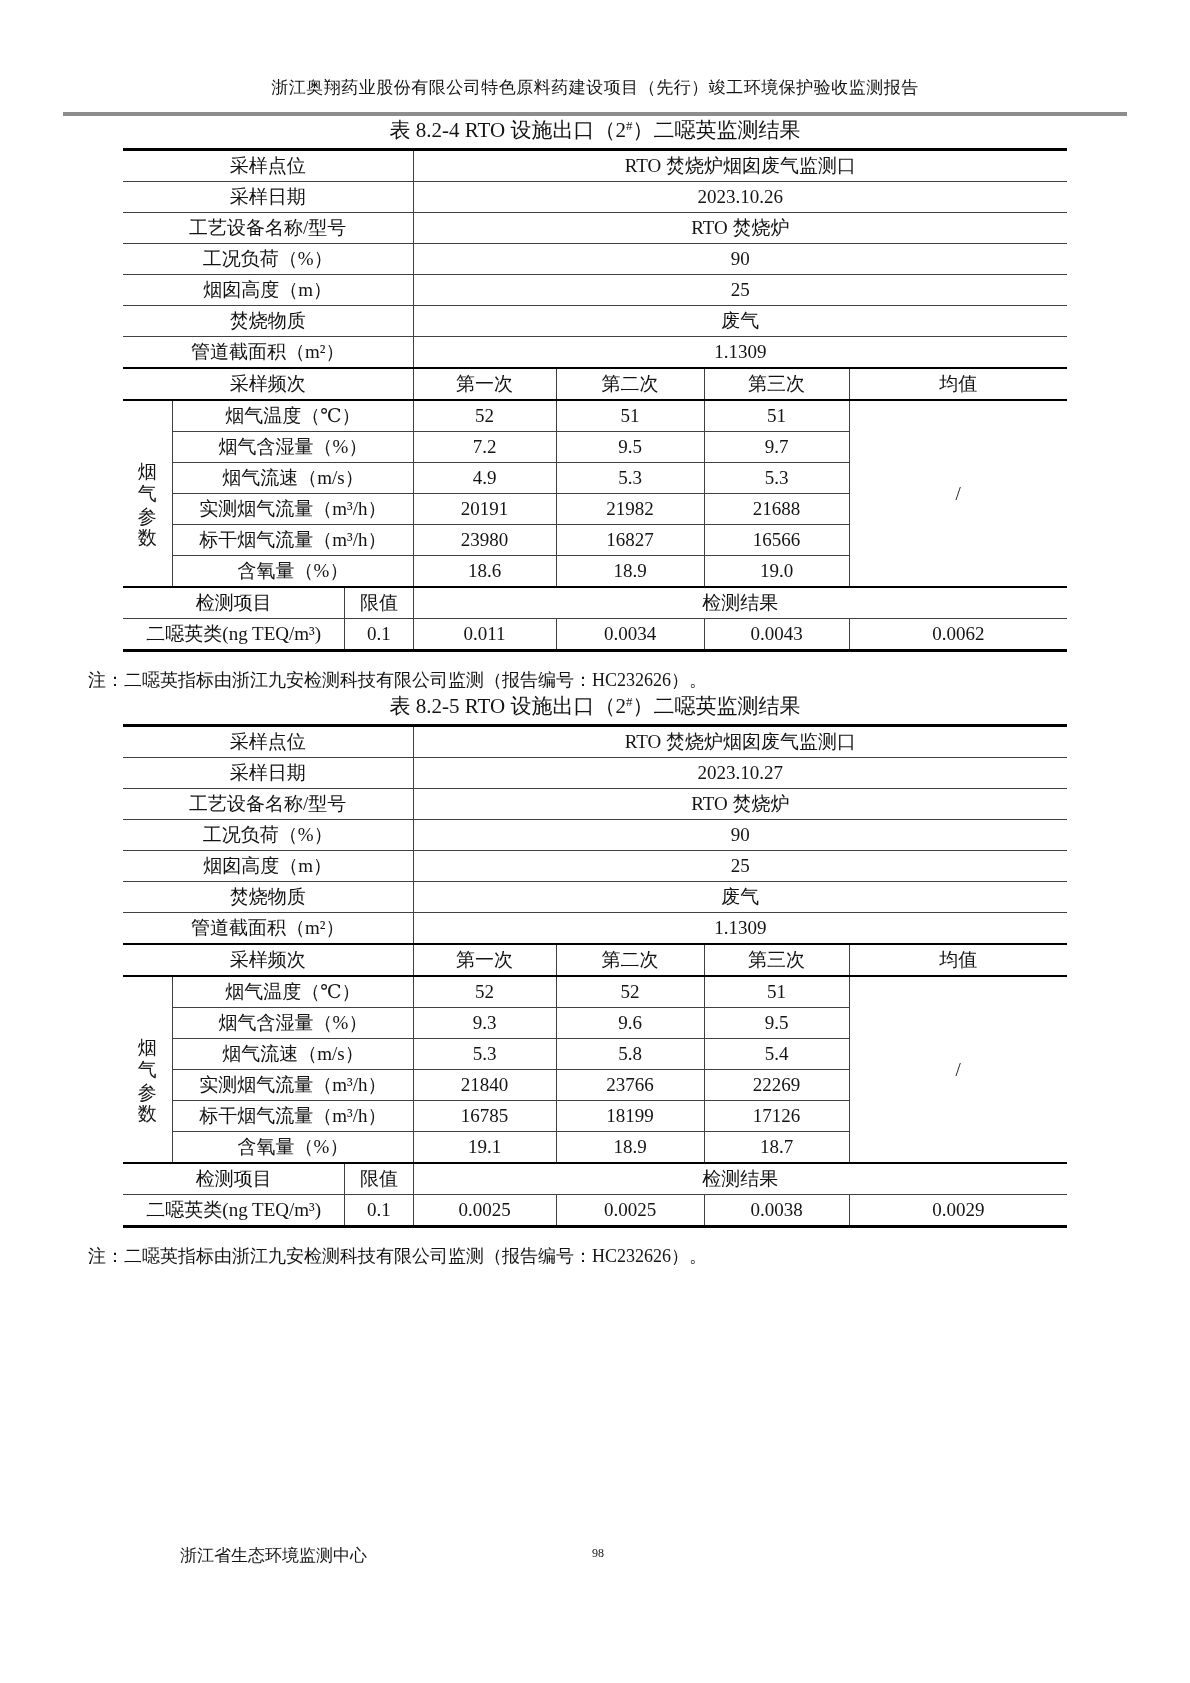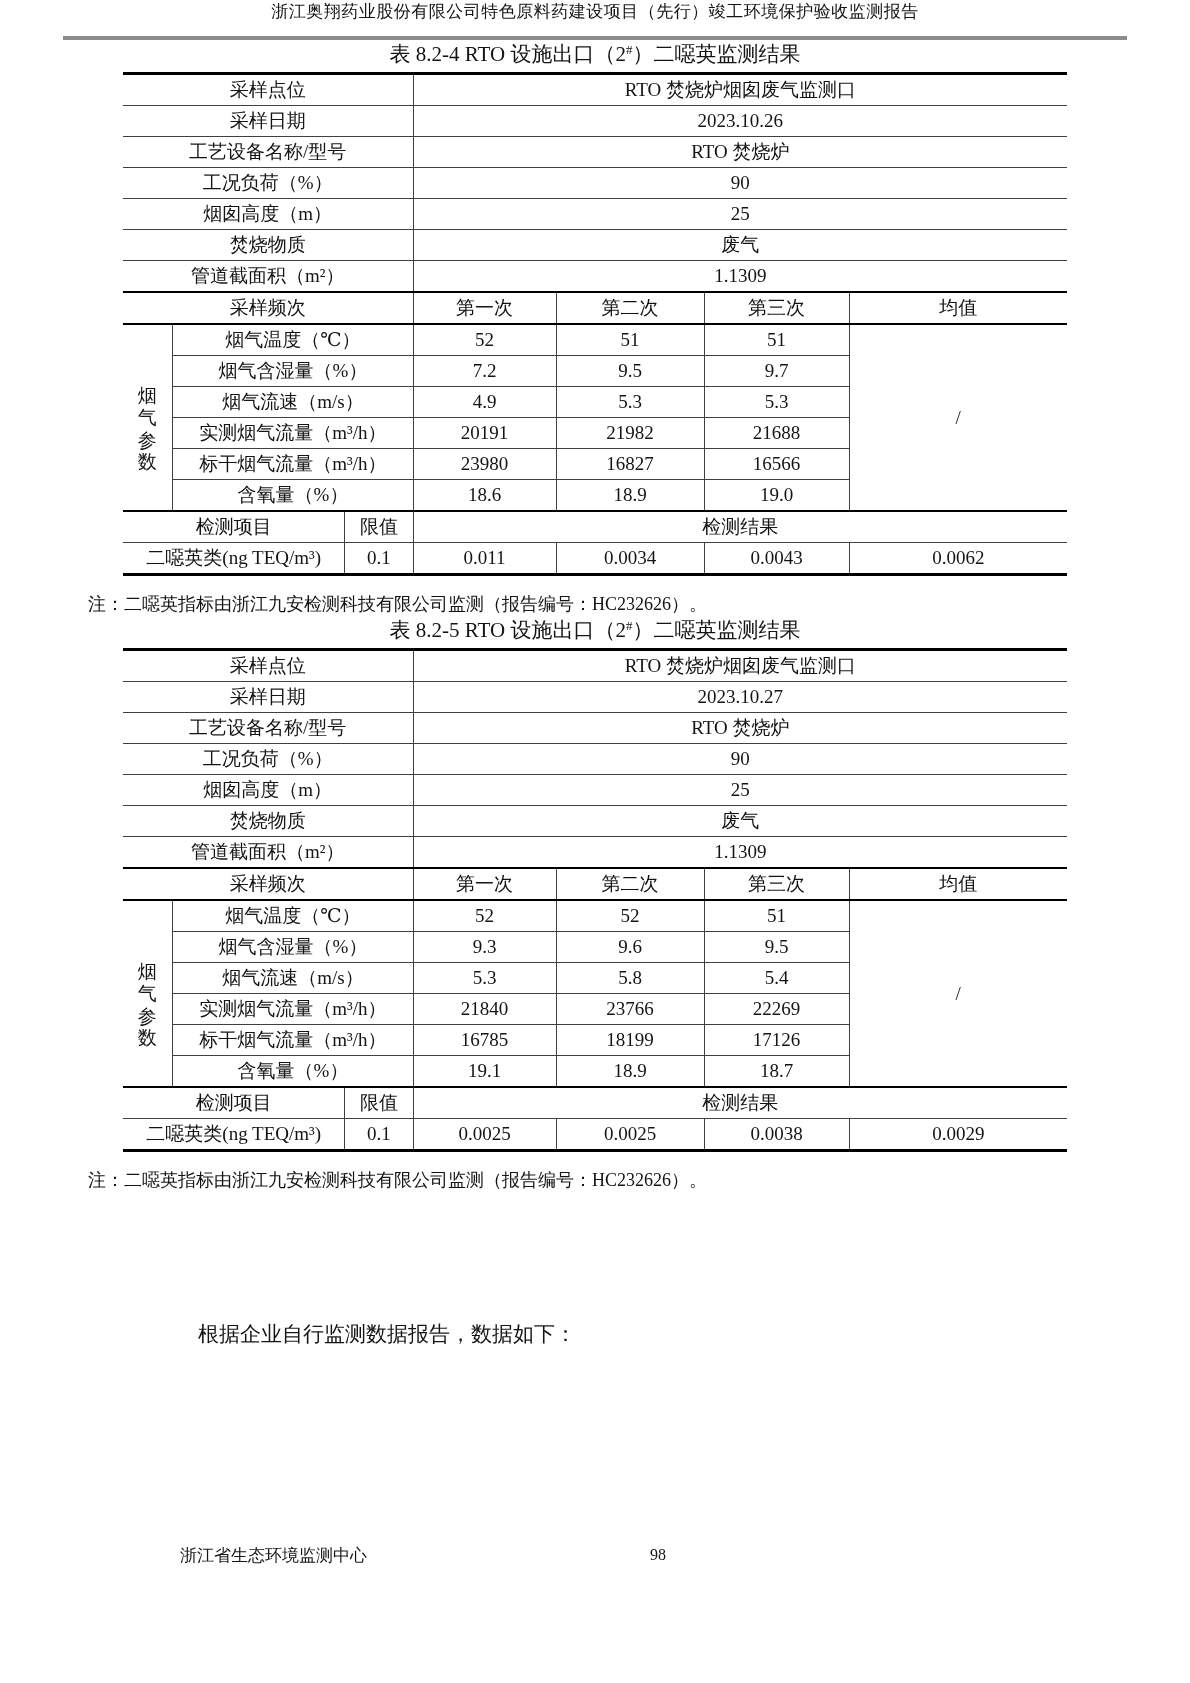--- a/index.html
+++ b/index.html
@@ -3,21 +3,21 @@
 <meta charset="utf-8">
 <style>
   html,body { margin:0; padding:0; background:#fff; }
   .doc {
     position:relative; width:1190px; height:1683px; background:#ffffff;
     font-family:"Liberation Serif","DejaVu Serif",serif; color:#141414; overflow:hidden;
   }
   .content { position:absolute; left:63px; top:0; width:1064px; }
 
   .doc-header {
-    padding-bottom:13px; text-align:center;
+    margin-top:76px; padding-bottom:13px; text-align:center;
     font-size:17px; letter-spacing:0.5px; border-bottom:4px solid #8d8d8d;
   }
 
   .tbl-title { text-align:center; font-size:21px; font-weight:normal; }
   .tbl-title .sup { font-size:13px; position:relative; top:-7px; }
 
   table.rpt {
     width:944px; margin:4px auto 16px; border-collapse:collapse; table-layout:fixed;
     border-top:3px solid #000; border-bottom:3px solid #000; font-size:19px;
   }
@@ -32,21 +32,21 @@
     display:inline-block; writing-mode:vertical-rl; text-orientation:upright;
     letter-spacing:22px; line-height:1;
   }
   .mean-cell { font-size:19px; }
 
   .note { padding-left:25px; font-size:18px; }
 
   .para { margin-top:128px; padding-left:135px; font-size:21px; }
 
   .footer-org  { position:absolute; left:180px; top:1544px; font-size:17px; }
-  .footer-page { position:absolute; left:650px; top:1546px; font-size:16px; }
+  .footer-page { position:absolute; left:592px; top:1546px; font-size:12px; }
 </style>
 </head>
 <body>
 
 <div class="doc">
   <div class="content">
 
     <div class="doc-header">浙江奥翔药业股份有限公司特色原料药建设项目（先行）竣工环境保护验收监测报告</div>
 
     <div class="tbl-title">
@@ -254,18 +254,17 @@
         <td>0.0025</td>
         <td>0.0025</td>
         <td>0.0038</td>
         <td>0.0029</td>
       </tr>
     </tbody>
       </table>
 
     <div class="note">注：二噁英指标由浙江九安检测科技有限公司监测（报告编号：HC232626）。</div>
 
-    <div class="para">根据企业自行监测数据报告，数据如下：</div>
   </div>
 
   <div class="footer-org">浙江省生态环境监测中心</div>
   <div class="footer-page">98</div>
 </div>
 
 </body></html>

